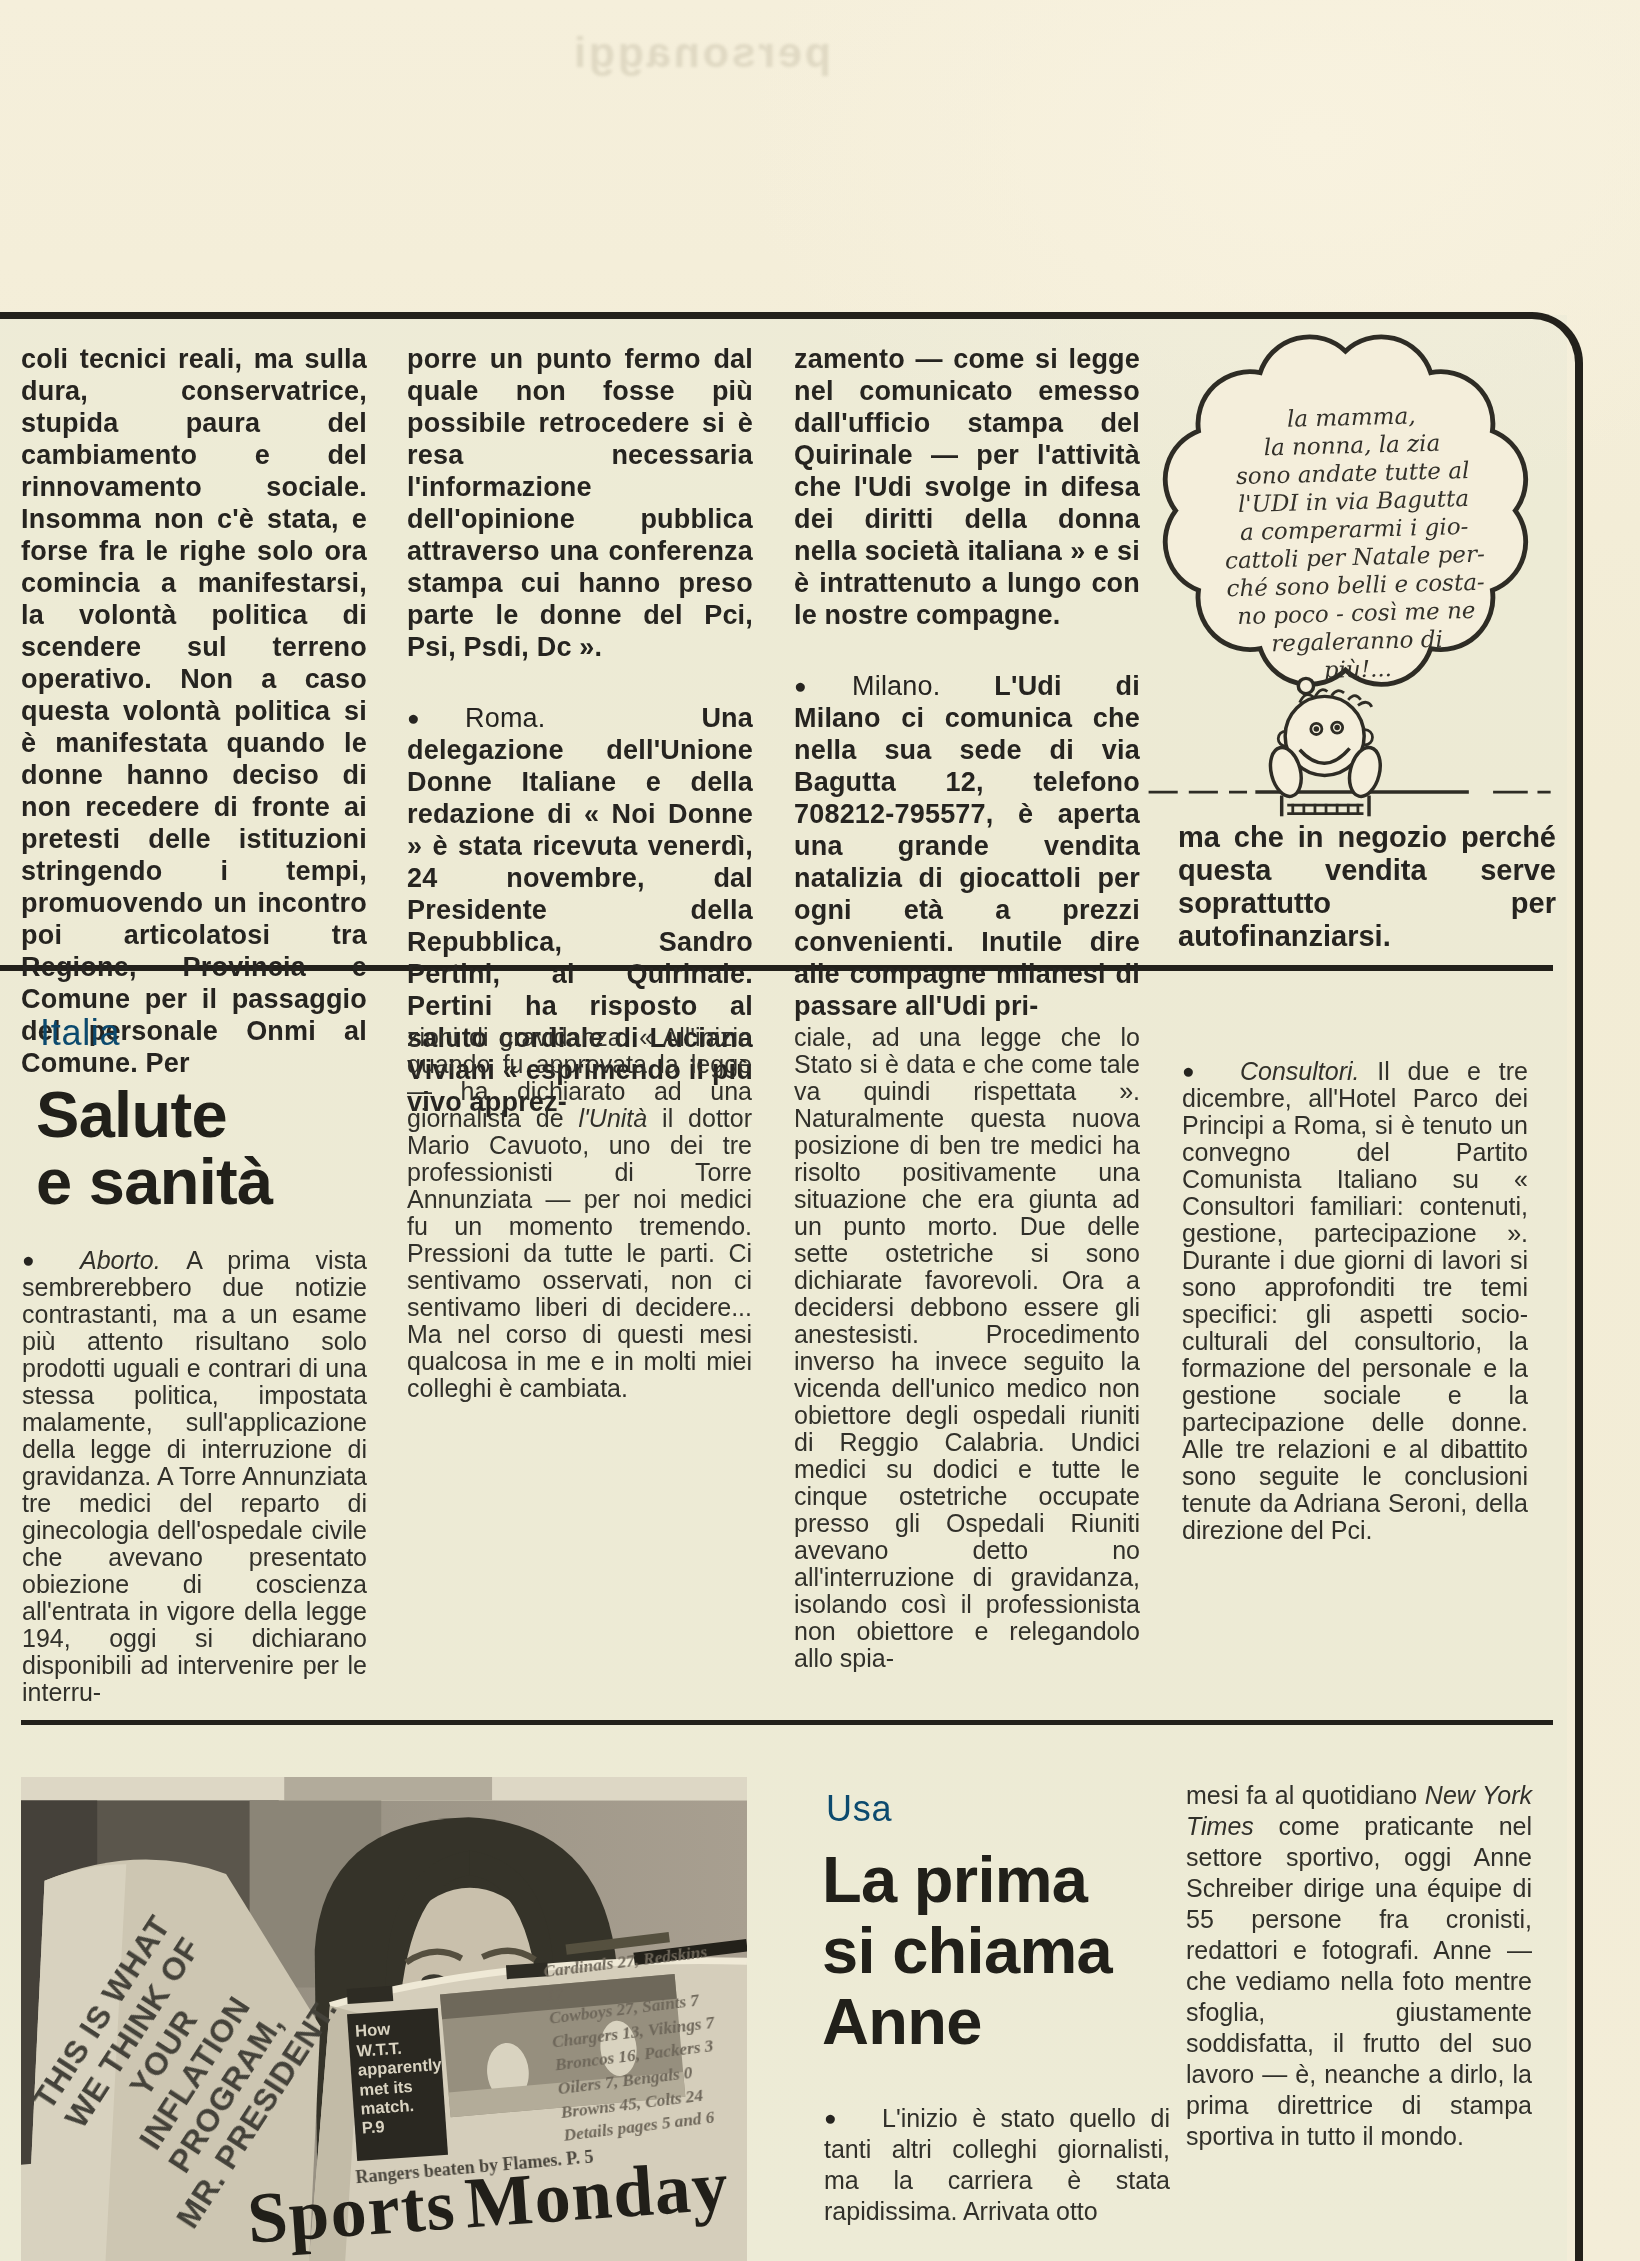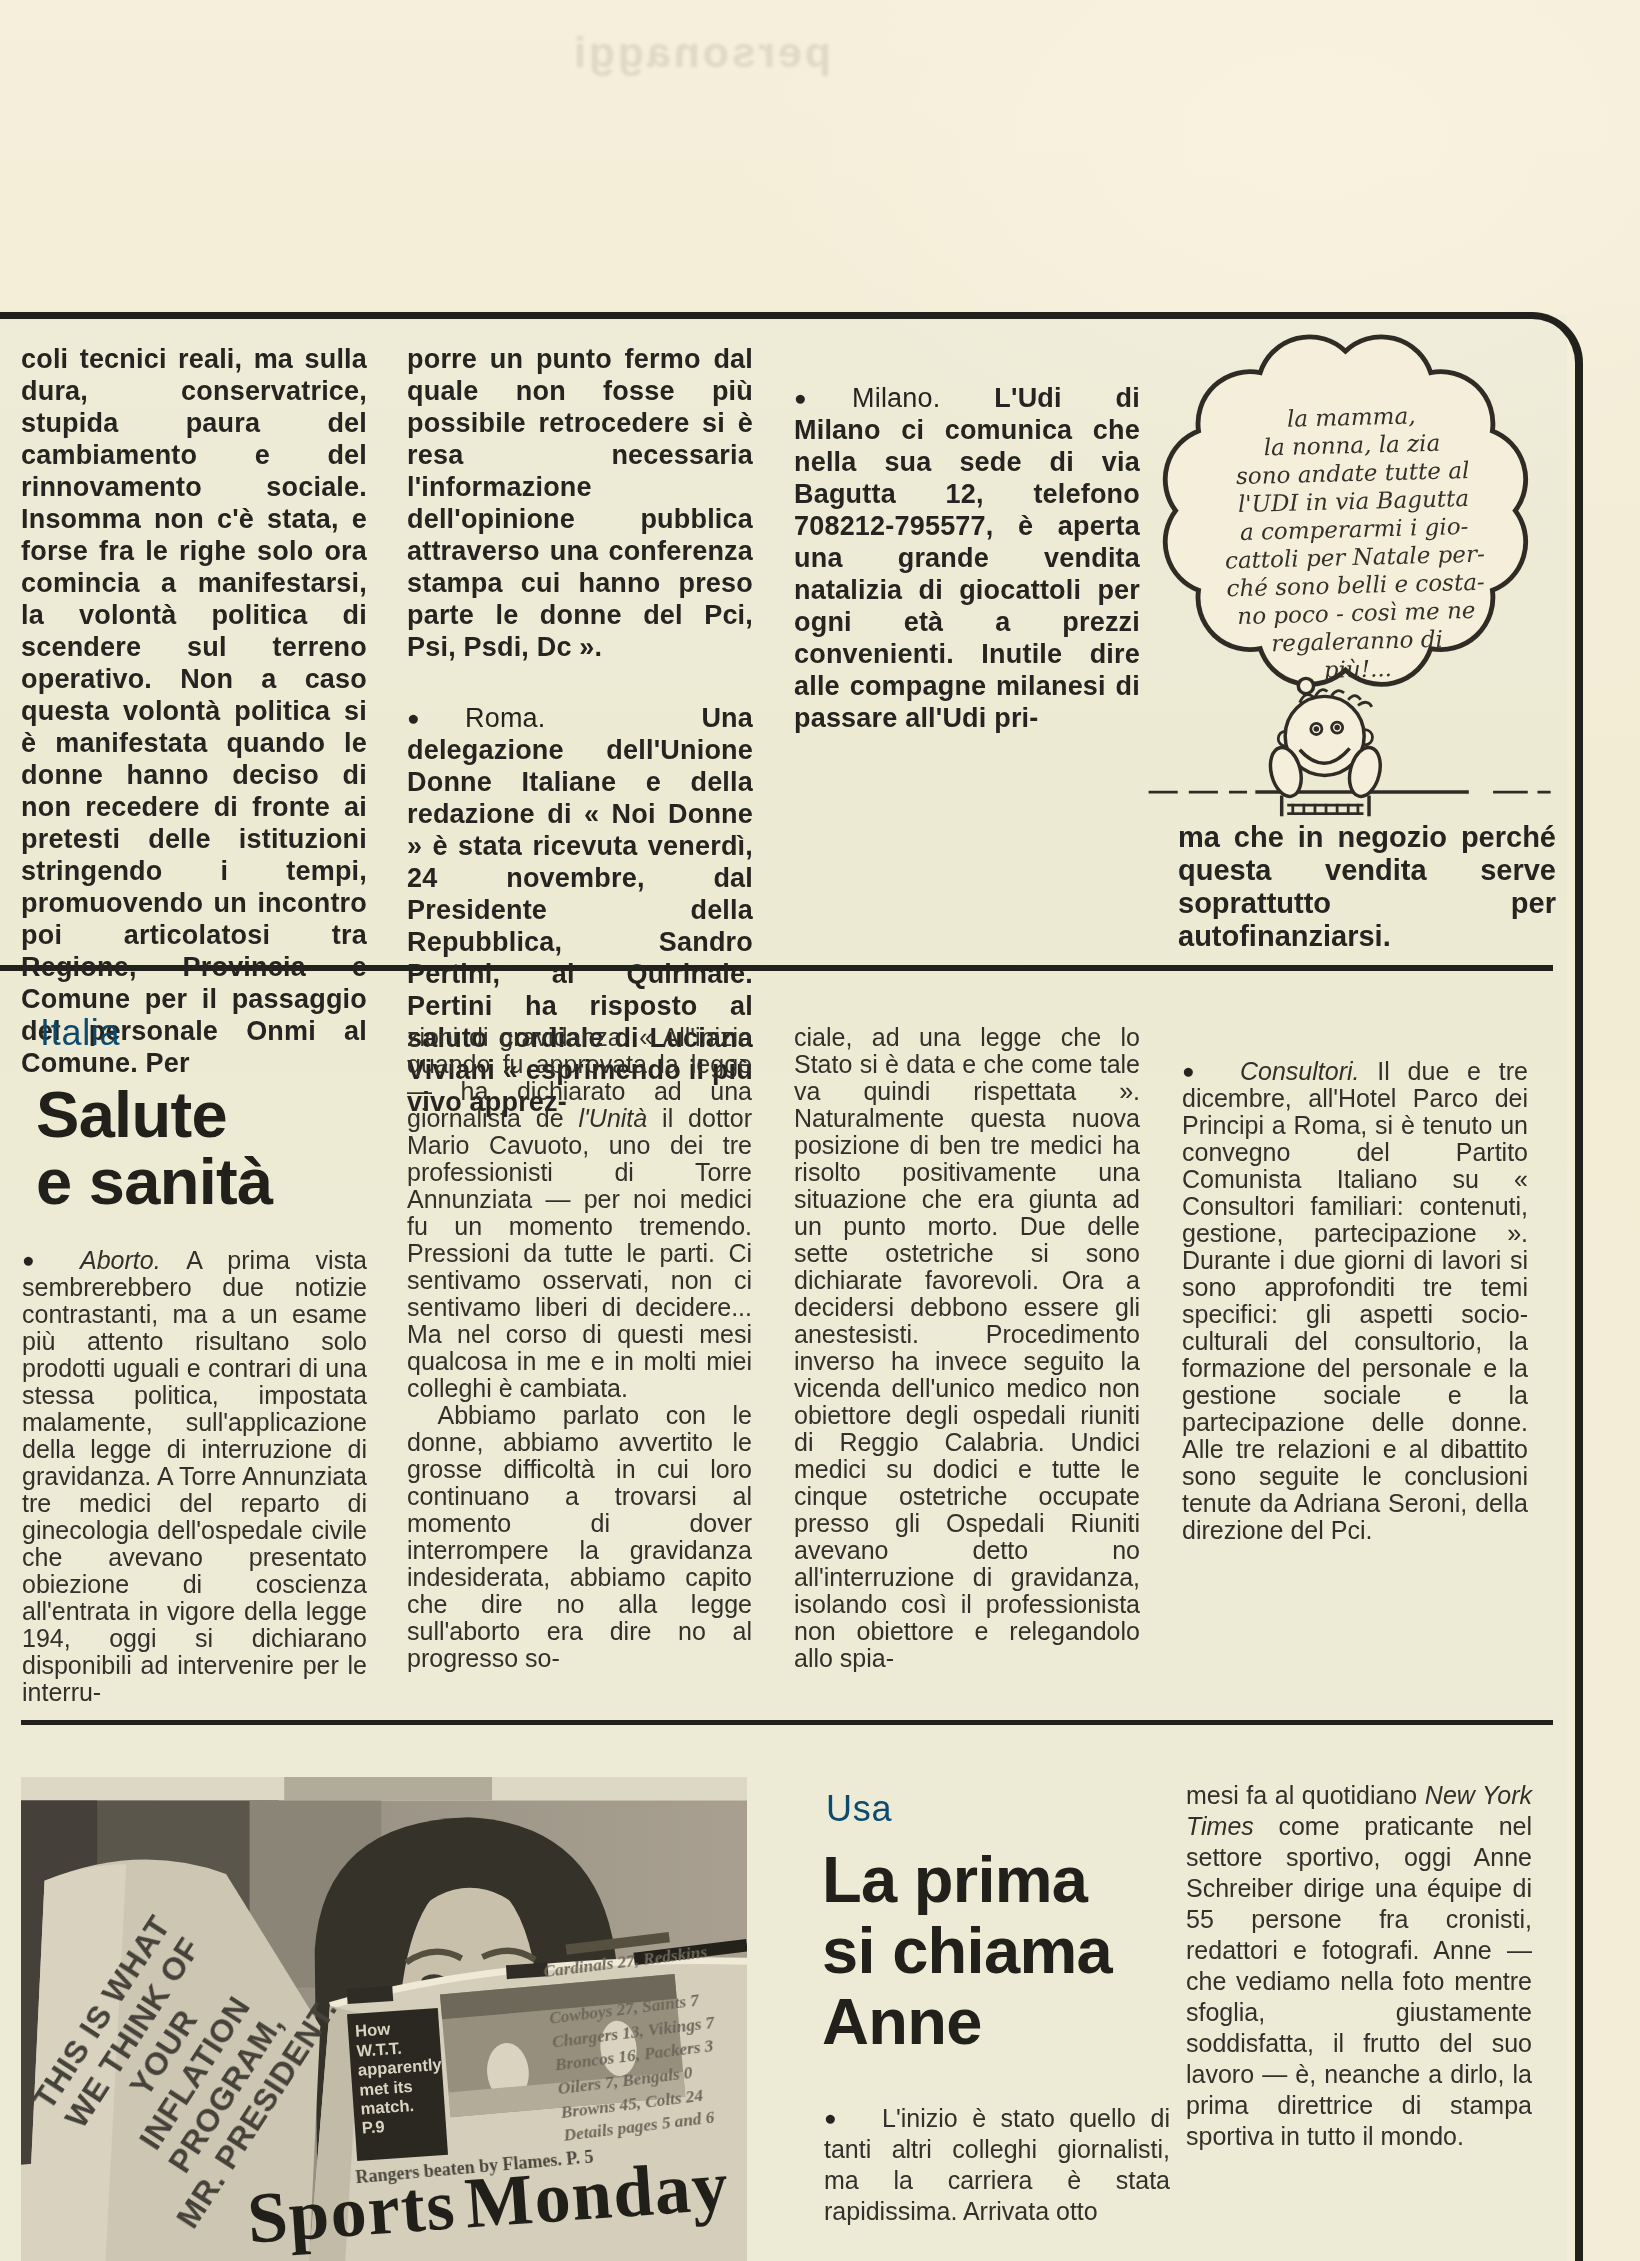--- a/index.html
+++ b/index.html
@@ -88,20 +88,21 @@
 <div class="abs hr hr-bot"></div>
 
 <div class="col top-col c-t1">
     <p class="">coli tecnici reali, ma sulla dura, conservatrice, stupida paura del cambiamento e del rinnovamento sociale. Insomma non c'è stata, e forse fra le righe solo ora comincia a manifestarsi, la volontà politica di scendere sul terreno operativo. Non a caso questa volontà politica si è manifestata quando le donne hanno deciso di non recedere di fronte ai pretesti delle istituzioni stringendo i tempi, promuovendo un incontro poi articolatosi tra Regione, Provincia e Comune per il passaggio del personale Onmi al Comune. Per</p>
   </div>
 <div class="col top-col c-t2">
     <p class="">porre un punto fermo dal quale non fosse più possibile retrocedere si è resa necessaria l'informazione dell'opinione pubblica attraverso una conferenza stampa cui hanno preso parte le donne del Pci, Psi, Psdi, Dc ».</p>
     <p class="gap "><span class="bullet">●</span><span class="lead">Roma. </span>Una delegazione dell'Unione Donne Italiane e della redazione di « Noi Donne » è stata ricevuta venerdì, 24 novembre, dal Presidente della Repubblica, Sandro Pertini, al Quirinale. Pertini ha risposto al saluto cordiale di Luciana Viviani « esprimendo il più vivo apprez-</p>
   </div>
 <div class="col top-col c-t3">
+    <p class="">zamento — come si legge nel comunicato emesso dall'ufficio stampa del Quirinale — per l'attività che l'Udi svolge in difesa dei diritti della donna nella società italiana » e si è intrattenuto a lungo con le nostre compagne.</p>
     <p class="gap "><span class="bullet">●</span><span class="lead">Milano. </span>L'Udi di Milano ci comunica che nella sua sede di via Bagutta 12, telefono 708212-795577, è aperta una grande vendita natalizia di giocattoli per ogni età a prezzi convenienti. Inutile dire alle compagne milanesi di passare all'Udi pri-</p>
   </div>
 
 <svg class="abs cartoon" viewBox="0 0 600 730">
   <path d="M537,275 A75,75 0 0 1 504,390 A75,75 0 0 1 415,474 A75,75 0 0 1 292,505 A75,75 0 0 1 169,474 A75,75 0 0 1 80,390 A75,75 0 0 1 47,275 A75,75 0 0 1 80,160 A75,75 0 0 1 169,76 A75,75 0 0 1 292,45 A75,75 0 0 1 415,76 A75,75 0 0 1 504,160 A75,75 0 0 1 537,275 Z" fill="#f4eedb" stroke="#2e2c25" stroke-width="7"></path>
   <circle cx="235" cy="528" r="11" fill="#f4eedb" stroke="#2e2c25" stroke-width="5"></circle>
   <circle cx="244" cy="556" r="7" fill="#f4eedb" stroke="#2e2c25" stroke-width="4"></circle>
   <g stroke="#2e2c25">
     <path d="M8,681 H150" stroke-width="4" stroke-dasharray="42 16"></path>
     <path d="M162,681 H470" stroke-width="5"></path>
@@ -155,21 +156,20 @@
 <div class="abs cartoon-caption">ma che in negozio perché questa vendita serve soprattutto per autofinanziarsi.</div>
 
 <div class="abs kicker kicker-italia">Italia</div>
 <div class="abs headline headline-italia prelines">Salute
 e sanità</div>
 <div class="col mid-col c-m1">
     <p class=""><span class="bullet">●</span><span class="lead it">Aborto. </span>A prima vista sembrerebbero due notizie contrastanti, ma a un esame più attento risultano solo prodotti uguali e contrari di una stessa politica, impostata malamente, sull'applicazione della legge di interruzione di gravidanza. A Torre Annunziata tre medici del reparto di ginecologia dell'ospedale civile che avevano presentato obiezione di coscienza all'entrata in vigore della legge 194, oggi si dichiarano disponibili ad intervenire per le interru-</p>
   </div>
 <div class="col mid-col c-m2">
     <p class="">zioni di gravidanza. « All'inizio quando fu approvata la legge — ha dichiarato ad una giornalista de <i>l'Unità</i> il dottor Mario Cavuoto, uno dei tre professionisti di Torre Annunziata — per noi medici fu un momento tremendo. Pressioni da tutte le parti. Ci sentivamo osservati, non ci sentivamo liberi di decidere... Ma nel corso di questi mesi qualcosa in me e in molti miei colleghi è cambiata.</p>
-    <p class="indent ">Abbiamo parlato con le donne, abbiamo avvertito le grosse difficoltà in cui loro continuano a trovarsi al momento di dover interrompere la gravidanza indesiderata, abbiamo capito che dire no alla legge sull'aborto era dire no al progresso so-</p>
   </div>
 <div class="col mid-col c-m3">
     <p class="">ciale, ad una legge che lo Stato si è data e che come tale va quindi rispettata ». Naturalmente questa nuova posizione di ben tre medici ha risolto positivamente una situazione che era giunta ad un punto morto. Due delle sette ostetriche si sono dichiarate favorevoli. Ora a decidersi debbono essere gli anestesisti. Procedimento inverso ha invece seguito la vicenda dell'unico medico non obiettore degli ospedali riuniti di Reggio Calabria. Undici medici su dodici e tutte le cinque ostetriche occupate presso gli Ospedali Riuniti avevano detto no all'interruzione di gravidanza, isolando così il professionista non obiettore e relegandolo allo spia-</p>
   </div>
 <div class="col mid-col c-m4">
     <p class="gap "><span class="bullet">●</span><span class="lead it">Consultori. </span>Il due e tre dicembre, all'Hotel Parco dei Principi a Roma, si è tenuto un convegno del Partito Comunista Italiano su « Consultori familiari: contenuti, gestione, partecipazione ». Durante i due giorni di lavori si sono approfonditi tre temi specifici: gli aspetti socio-culturali del consultorio, la formazione del personale e la gestione sociale e la partecipazione delle donne. Alle tre relazioni e al dibattito sono seguite le conclusioni tenute da Adriana Seroni, della direzione del Pci.</p>
   </div>
 
 <div class="abs kicker kicker-usa">Usa</div>
 <div class="abs headline headline-usa prelines">La prima

